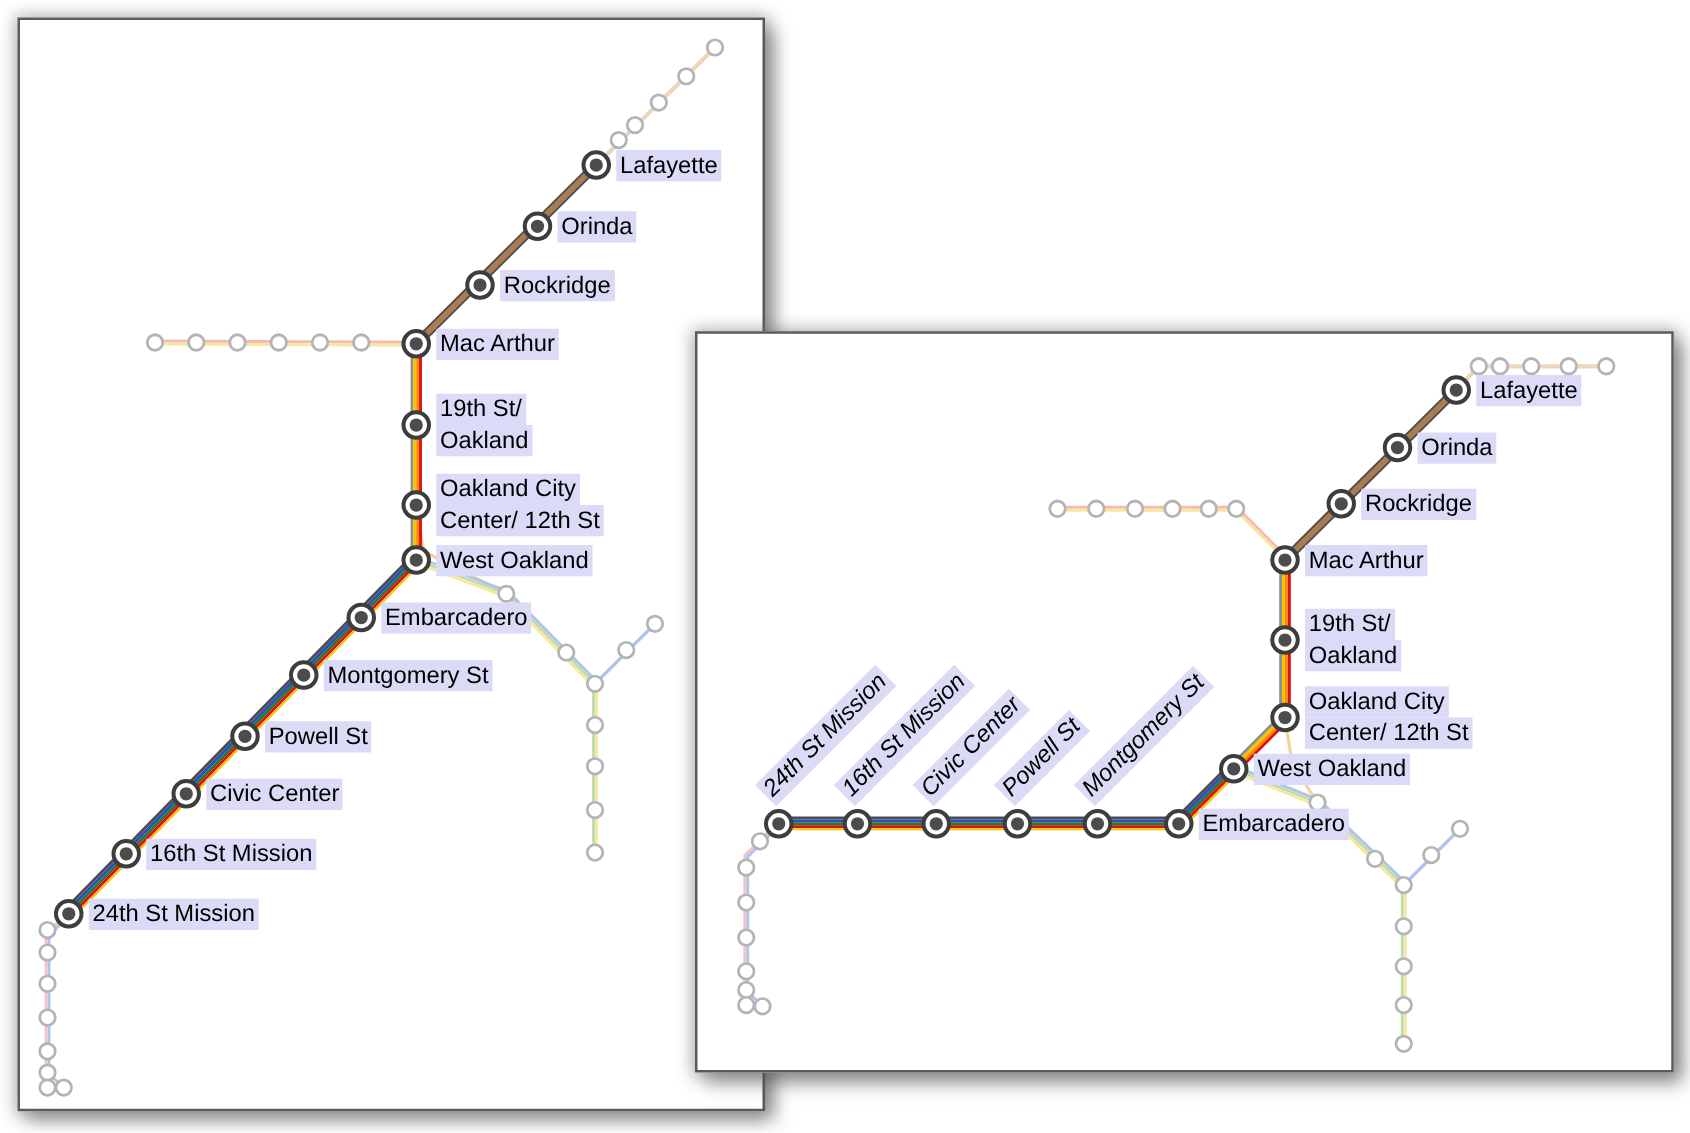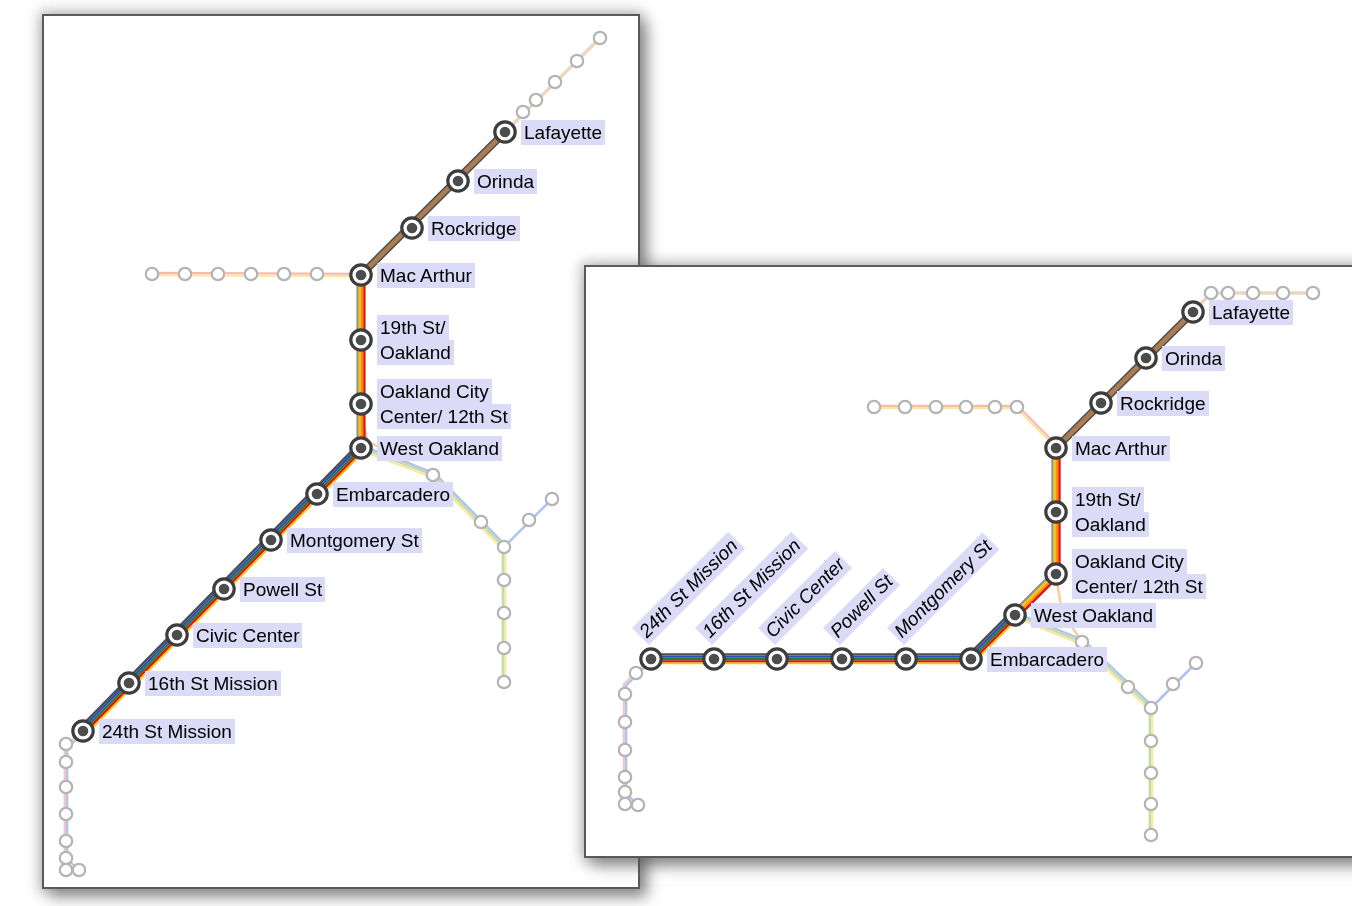--- a/index.html
+++ b/index.html
@@ -1,20 +1,20 @@
 <!DOCTYPE html>
 <html><head>
 <meta charset="utf-8">
 <style>
   html,body{margin:0;padding:0;background:#ffffff;width:1352px;height:906px;overflow:hidden;
             font-family:"Liberation Sans",sans-serif;}
   #desktop{position:relative;width:1352px;height:906px;background:#ffffff;}
   .panel{position:absolute;background:#ffffff;border:2px solid #5a5a5a;box-sizing:border-box;
          overflow:hidden;
-         box-shadow:0 0 12px 3px rgba(110,110,110,0.45), 7px 8px 14px rgba(70,70,70,0.55);margin-left:28px;}
+         box-shadow:0 0 12px 3px rgba(110,110,110,0.45), 7px 8px 14px rgba(70,70,70,0.55);}
   .panel svg{position:absolute;left:0;top:0;}
   .slabel{position:absolute;white-space:nowrap;color:#000;font-size:19px;line-height:25px;}
   .slabel .lline{background:#dbdbf8;padding:0 3px;width:-moz-fit-content;width:fit-content;}
   .slabel.rot{transform:rotate(-45deg);transform-origin:0 100%;font-style:italic;line-height:24px;}
 </style>
 </head>
 <body>
 
 <div id="desktop">
     <div class="panel" style="left: 14px; top: 14px; width: 598px; height: 875px;">

